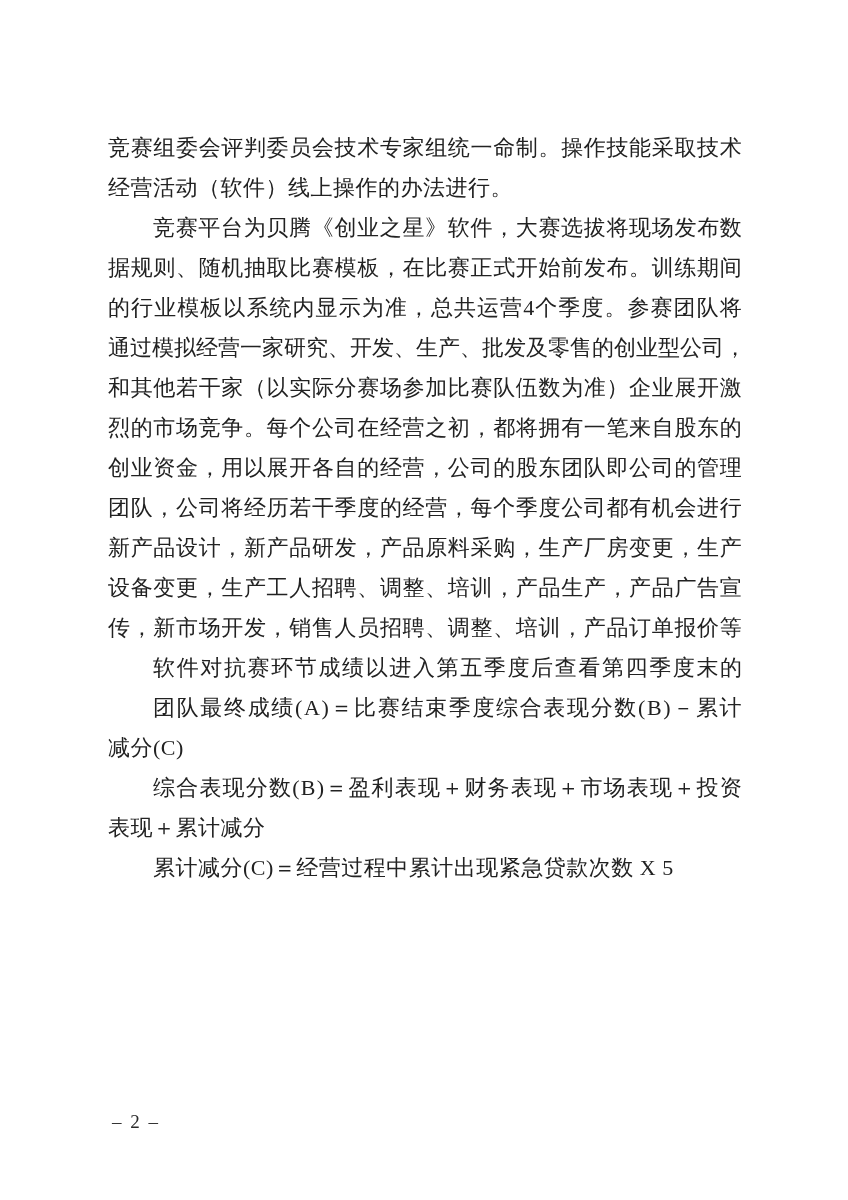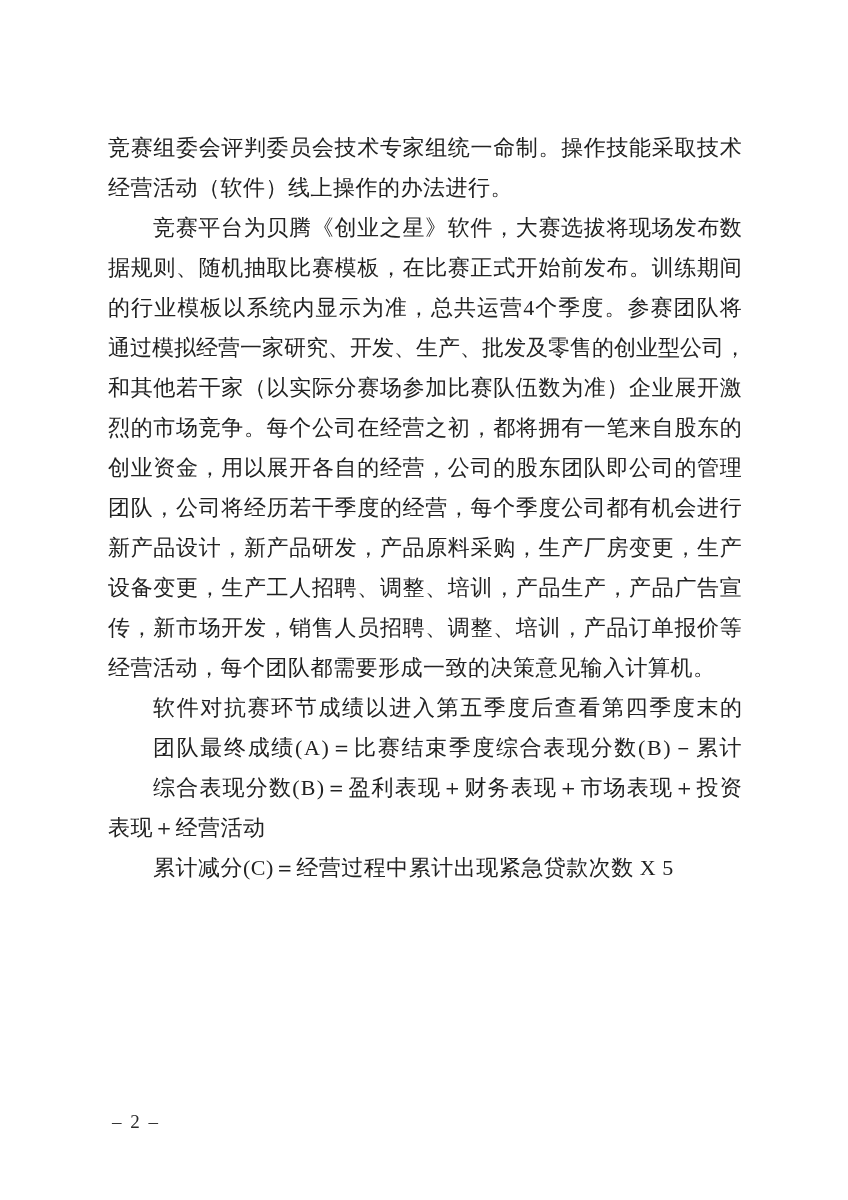--- a/index.html
+++ b/index.html
@@ -411,21 +411,20 @@
         <span>训</span>
         <span>，</span>
         <span>产</span>
         <span>品</span>
         <span>订</span>
         <span>单</span>
         <span>报</span>
         <span>价</span>
         <span>等</span>
       </div>
-    <div class="line">经营活动，每个团队都需要形成一致的决策意见输入计算机。</div>
     <div class="line full indent">
         <span>软</span>
         <span>件</span>
         <span>对</span>
         <span>抗</span>
         <span>赛</span>
         <span>环</span>
         <span>节</span>
         <span>成</span>
         <span>绩</span>
@@ -469,20 +468,21 @@
         <span>现</span>
         <span>分</span>
         <span>数</span>
         <span>(</span>
         <span>B</span>
         <span>)</span>
         <span>－</span>
         <span>累</span>
         <span>计</span>
       </div>
+    <div class="line">减分(C)</div>
     <div class="line full indent">
         <span>综</span>
         <span>合</span>
         <span>表</span>
         <span>现</span>
         <span>分</span>
         <span>数</span>
         <span>(</span>
         <span>B</span>
         <span>)</span>
@@ -498,21 +498,21 @@
         <span>现</span>
         <span>＋</span>
         <span>市</span>
         <span>场</span>
         <span>表</span>
         <span>现</span>
         <span>＋</span>
         <span>投</span>
         <span>资</span>
       </div>
-    <div class="line">表现＋经营活动</div>
+    <div class="line">表现＋累计减分</div>
     <div class="line indent">累计减分(C)＝经营过程中累计出现紧急贷款次数 X 5</div>
   </main>
 
   <footer class="footer">
     <span>– 2 –</span>
   </footer>
 
 </div>
 
 </body></html>

